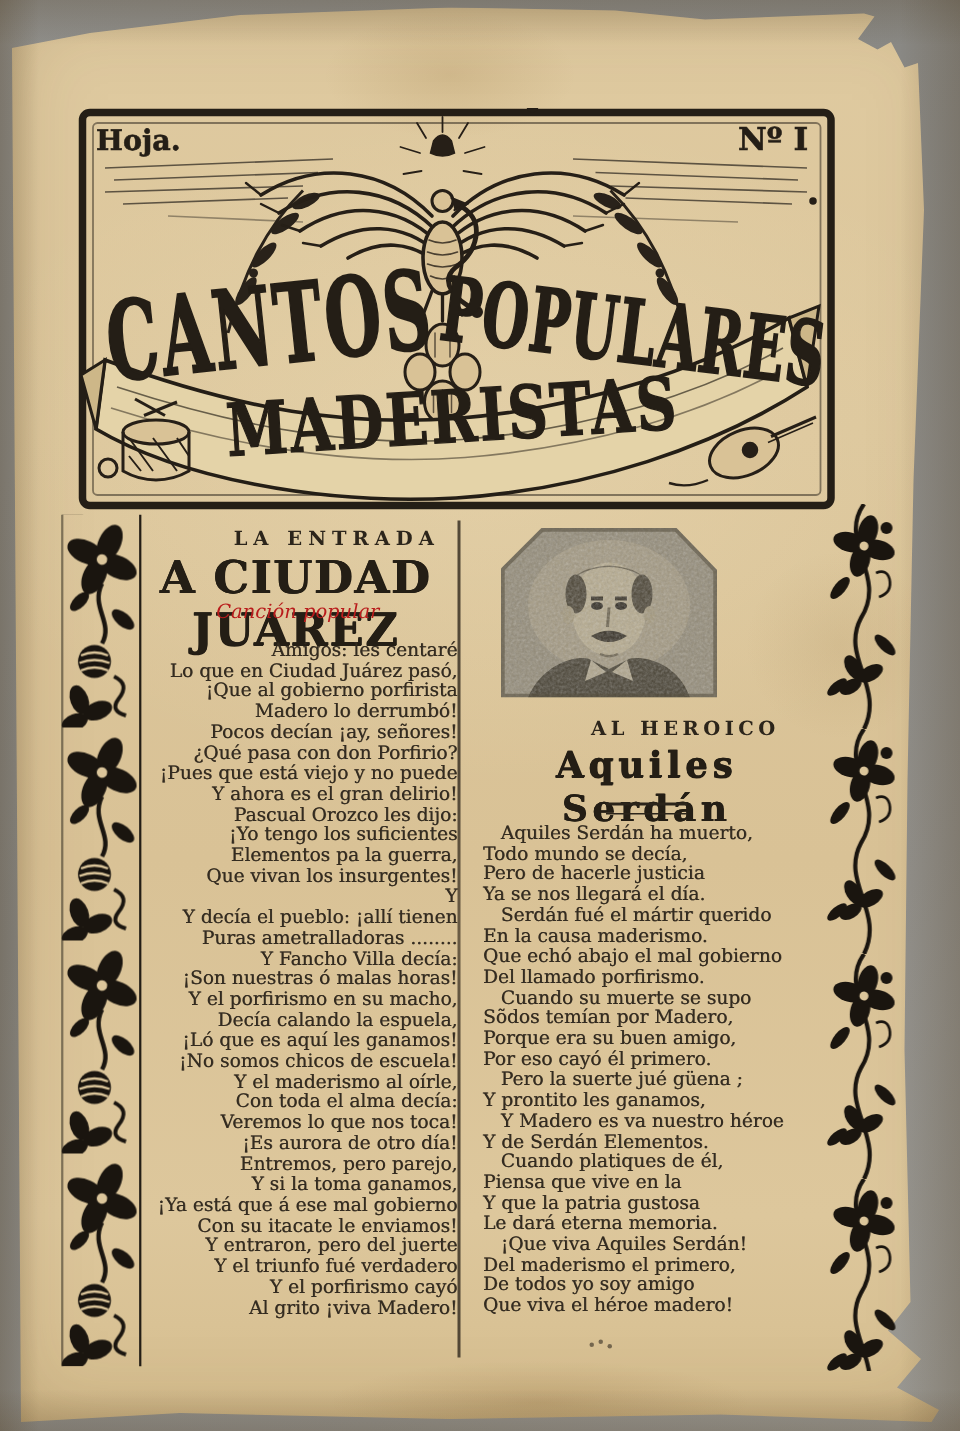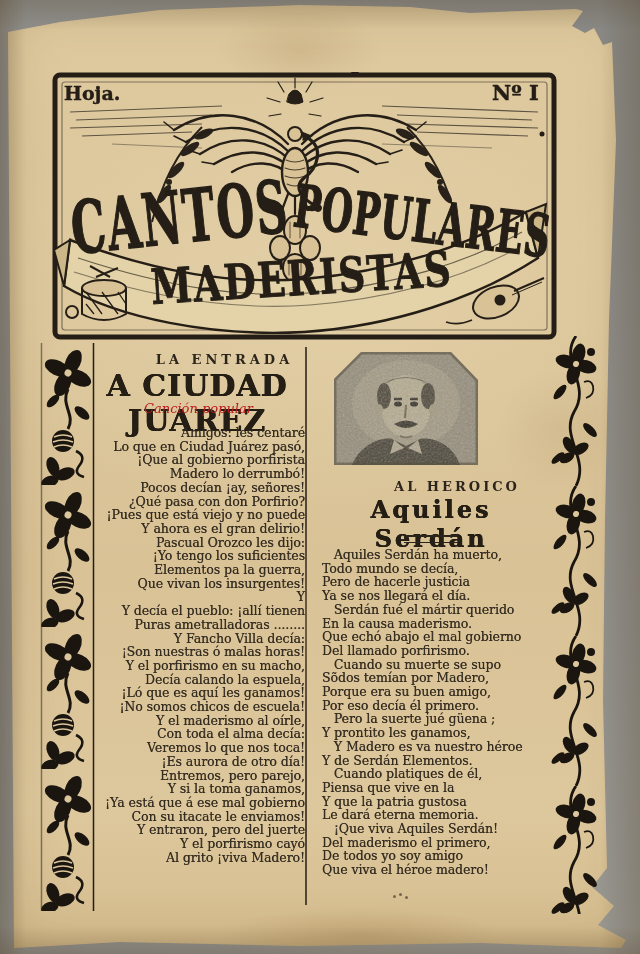--- a/index.html
+++ b/index.html
@@ -303,20 +303,21 @@
       <div class="poem-line">¡No somos chicos de escuela!</div>
       <div class="poem-line">   Y el maderismo al oírle,</div>
       <div class="poem-line">Con toda el alma decía:</div>
       <div class="poem-line">Veremos lo que nos toca!</div>
       <div class="poem-line">¡Es aurora de otro día!</div>
       <div class="poem-line">   Entremos, pero parejo,</div>
       <div class="poem-line">Y si la toma ganamos,</div>
       <div class="poem-line">¡Ya está que á ese mal gobierno</div>
       <div class="poem-line">Con su itacate le enviamos!</div>
       <div class="poem-line">   Y entraron, pero del juerte</div>
+      <div class="poem-line">Y el triunfo fué verdadero</div>
       <div class="poem-line">Y el porfirismo cayó</div>
       <div class="poem-line">Al grito ¡viva Madero!</div>
     </div>
 
   <div class="portrait">
     <svg viewBox="0 0 144 113" aria-label="halftone portrait of Aquiles Serdán">
       <defs>
         <clipPath id="pclip">
             <polygon points="0,27 27,0 117,0 144,28 144,113 0,113"></polygon>
           </clipPath>
@@ -357,21 +358,21 @@
       <div class="poem-line">Todo mundo se decía,</div>
       <div class="poem-line">Pero de hacerle justicia</div>
       <div class="poem-line">Ya se nos llegará el día.</div>
       <div class="poem-line">   Serdán fué el mártir querido</div>
       <div class="poem-line">En la causa maderismo.</div>
       <div class="poem-line">Que echó abajo el mal gobierno</div>
       <div class="poem-line">Del llamado porfirismo.</div>
       <div class="poem-line">   Cuando su muerte se supo</div>
       <div class="poem-line">Sõdos temían por Madero,</div>
       <div class="poem-line">Porque era su buen amigo,</div>
-      <div class="poem-line">Por eso decía él primero.</div>
+      <div class="poem-line">Por eso cayó él primero.</div>
       <div class="poem-line">   Pero la suerte jué güena ;</div>
       <div class="poem-line">Y prontito les ganamos,</div>
       <div class="poem-line">   Y Madero es va nuestro héroe</div>
       <div class="poem-line">Y de Serdán Elementos.</div>
       <div class="poem-line">   Cuando platiques de él,</div>
       <div class="poem-line">Piensa que vive en la</div>
       <div class="poem-line">Y que la patria gustosa</div>
       <div class="poem-line">Le dará eterna memoria.</div>
       <div class="poem-line">   ¡Que viva Aquiles Serdán!</div>
       <div class="poem-line">Del maderismo el primero,</div>

